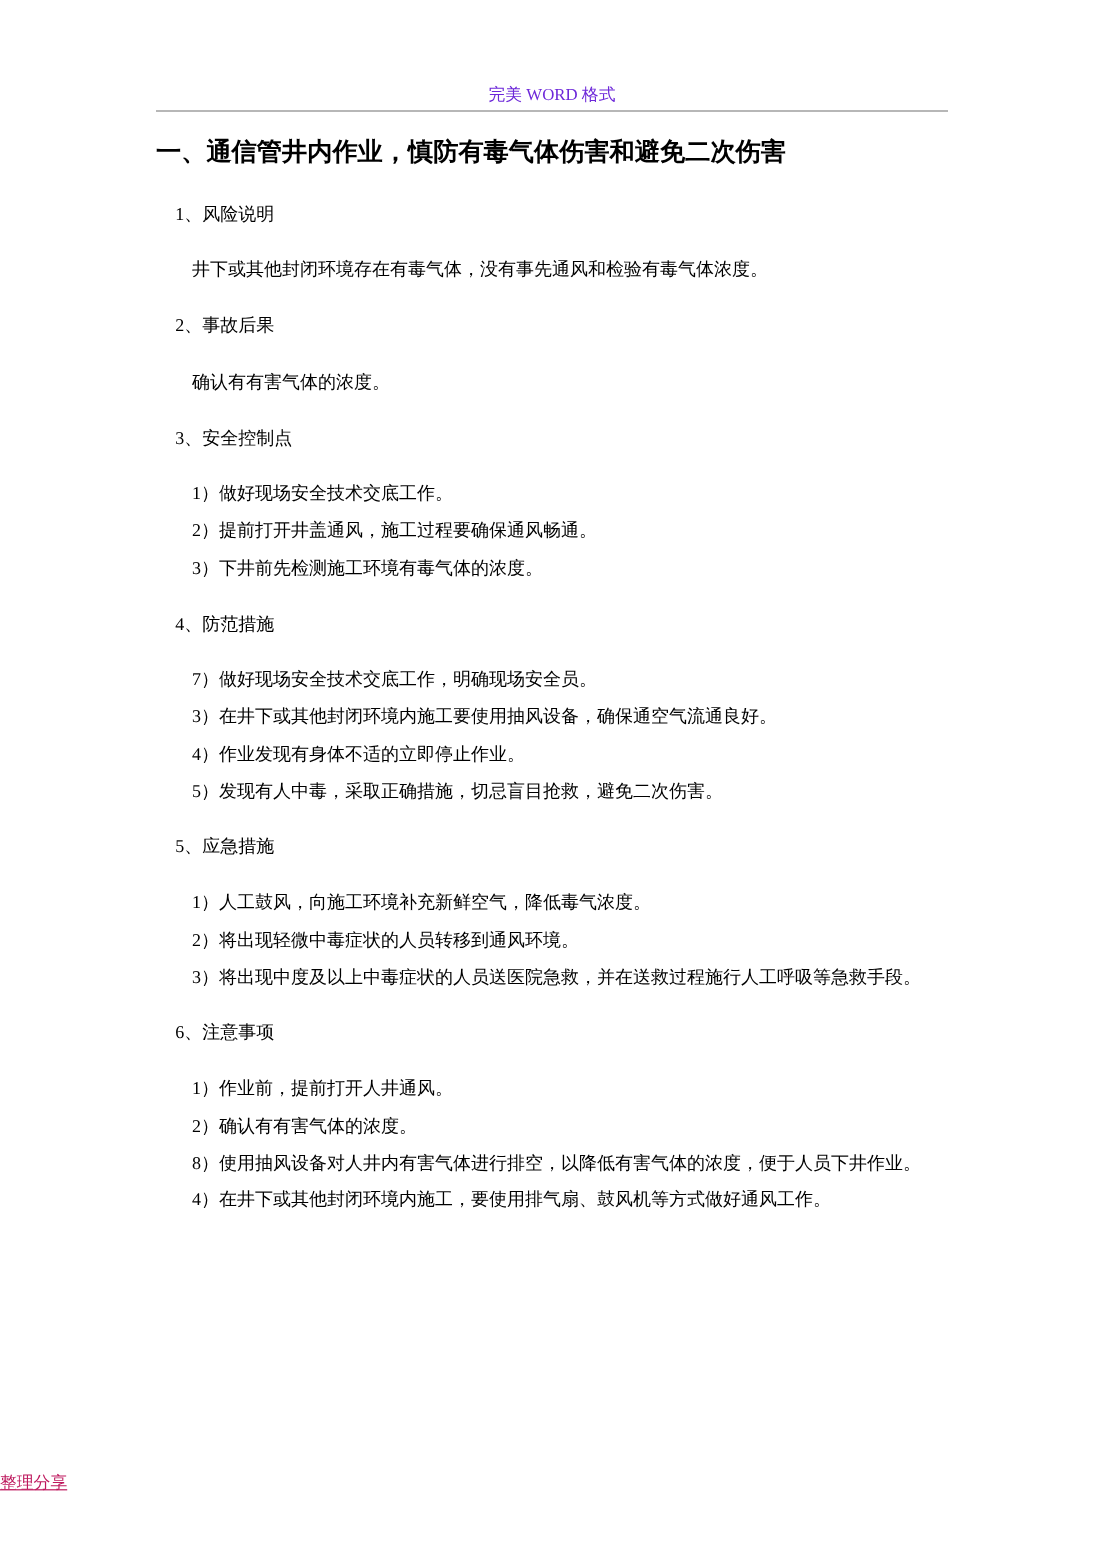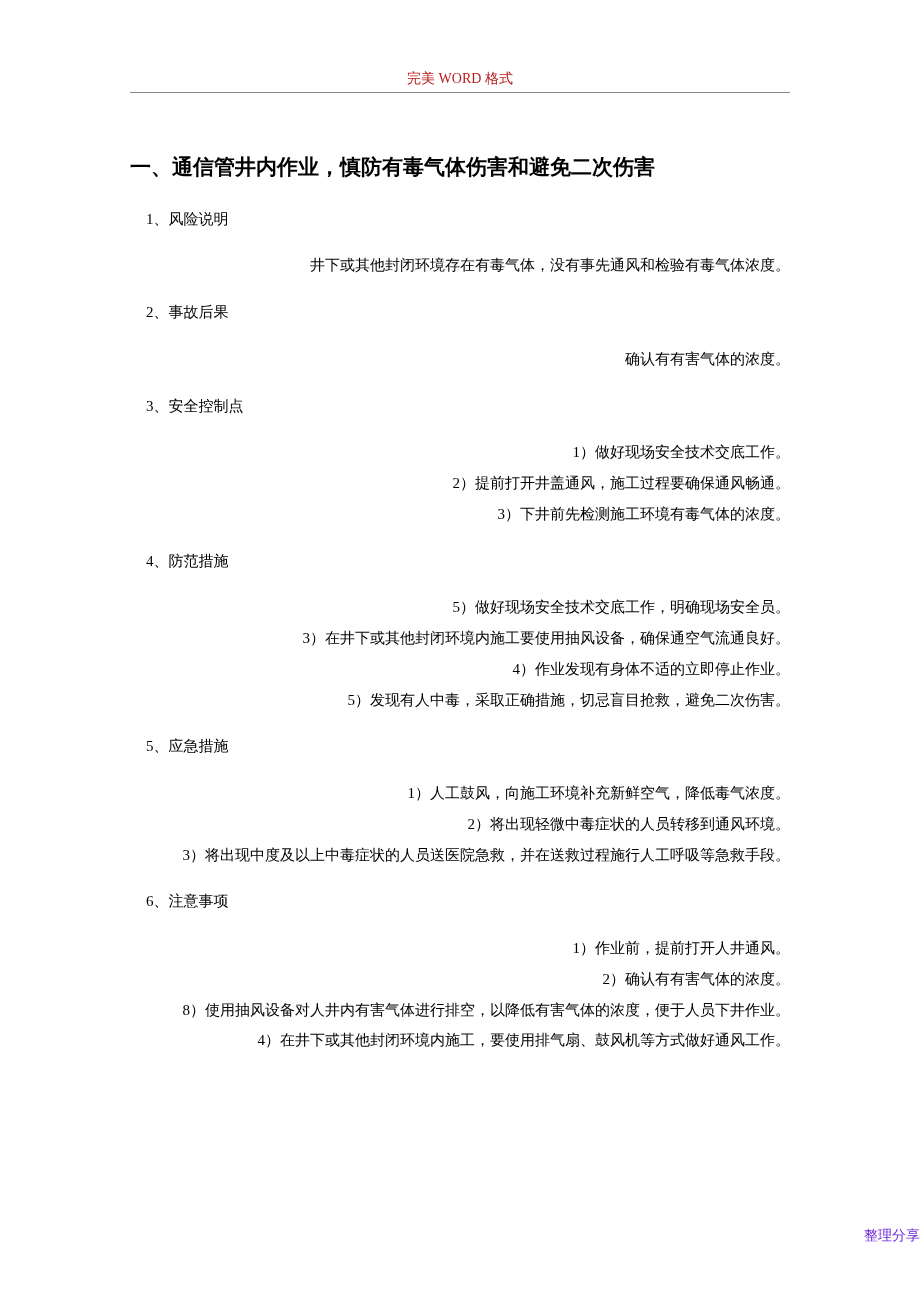--- a/index.html
+++ b/index.html
@@ -14,56 +14,56 @@
       height: 1303px;
       position: relative;
       color: #000000;
     }
     .page {
       padding: 70px 130px 60px 130px;
     }
     .header {
       text-align: center;
       font-size: 14px;
-      color: #b91c1c;
+      color: #6d28d9;
       padding-bottom: 4px;
       border-bottom: 1px solid #888888;
-      margin-bottom: 57px;
+      margin-bottom: 17px;
       font-family: "SimSun", "宋体", serif;
     }
     .title {
       font-size: 21px;
       font-weight: bold;
       margin-bottom: 20px;
       line-height: 1.6;
       font-family: "SimHei", "黑体", sans-serif;
     }
     .section-heading {
       font-size: 15px;
       line-height: 2.05;
       margin: 16px;
     }
     .body-text {
       font-size: 15px;
       line-height: 2.05;
       margin: 0;
-      text-align: right;
     }
     .indent-2 {
       text-indent: 2em;
     }
     .footer {
       position: absolute;
       bottom: 58px;
       left: 0;
       right: 0;
-      text-align: right;
+      text-align: left;
       font-size: 14px;
-      color: #6d28d9;
+      color: #be185d;
       font-family: "SimSun", "宋体", serif;
+      text-decoration: underline;
     }
   </style>
 </head>
 <body>
 
 <div class="page">
   <div class="header">完美 WORD 格式</div>
 
   <h1 class="title">一、通信管井内作业，慎防有毒气体伤害和避免二次伤害</h1>
 
@@ -72,21 +72,21 @@
 
   <p class="section-heading">2、事故后果</p>
   <p class="body-text indent-2">确认有有害气体的浓度。</p>
 
   <p class="section-heading">3、安全控制点</p>
   <p class="body-text indent-2">1）做好现场安全技术交底工作。</p>
   <p class="body-text indent-2">2）提前打开井盖通风，施工过程要确保通风畅通。</p>
   <p class="body-text indent-2">3）下井前先检测施工环境有毒气体的浓度。</p>
 
   <p class="section-heading">4、防范措施</p>
-  <p class="body-text indent-2">5）做好现场安全技术交底工作，明确现场安全员。</p>
+  <p class="body-text indent-2">7）做好现场安全技术交底工作，明确现场安全员。</p>
   <p class="body-text indent-2">3）在井下或其他封闭环境内施工要使用抽风设备，确保通空气流通良好。</p>
   <p class="body-text indent-2">4）作业发现有身体不适的立即停止作业。</p>
   <p class="body-text indent-2">5）发现有人中毒，采取正确措施，切忌盲目抢救，避免二次伤害。</p>
 
   <p class="section-heading">5、应急措施</p>
   <p class="body-text indent-2">1）人工鼓风，向施工环境补充新鲜空气，降低毒气浓度。</p>
   <p class="body-text indent-2">2）将出现轻微中毒症状的人员转移到通风环境。</p>
   <p class="body-text indent-2">3）将出现中度及以上中毒症状的人员送医院急救，并在送救过程施行人工呼吸等急救手段。</p>
 
   <p class="section-heading">6、注意事项</p>

